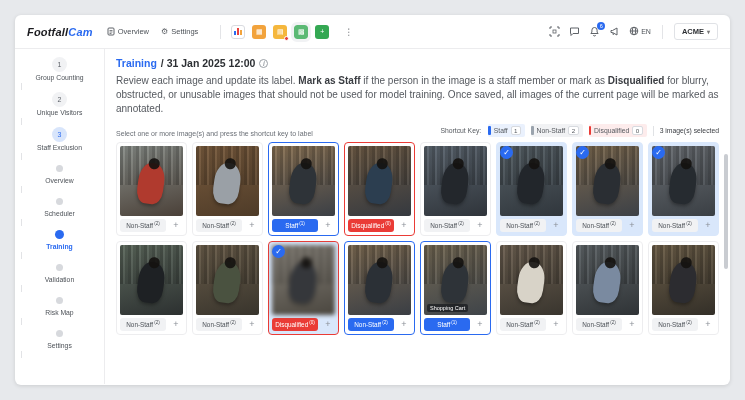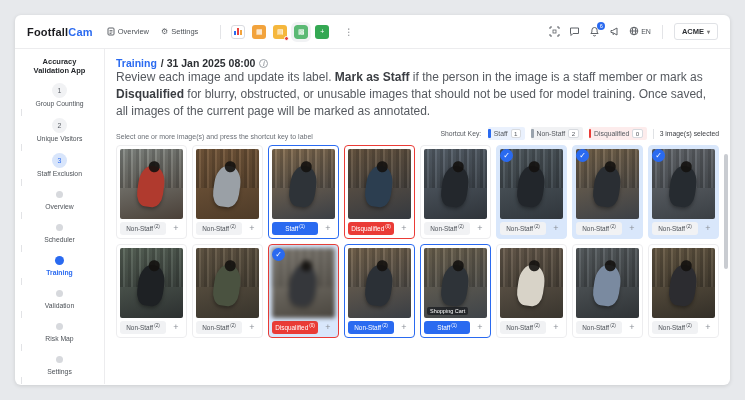--- a/index.html
+++ b/index.html
@@ -4,21 +4,21 @@
 <style>
   * { margin:0; padding:0; box-sizing:border-box; }
   html,body { width:745px; height:400px; }
   body { background:#e7e9ec; font-family:"Liberation Sans", sans-serif; color:#333; overflow:hidden; }
 
   .window { position:absolute; left:15px; top:15px; width:715px; height:370px;
     background:#fff; border-radius:6px; box-shadow:0 1px 4px rgba(0,0,0,.12); overflow:hidden; }
 
   
   .topbar { height:34px; display:flex; align-items:center; padding:0 12px; border-bottom:1px solid #ececee; }
-  .logo { font-size:11px; font-weight:bold; letter-spacing:.2px; margin-right:14px; }
+  .logo { font-size:11px; font-weight:bold; letter-spacing:.2px; margin-right:14px;font-style:italic; }
   .logo .p1 { color:#1b1b1f; } .logo .p2 { color:#2a6af0; }
   .navitem { display:flex; align-items:center; gap:3px; font-size:7.5px; color:#4d5258; margin-right:12px; cursor:pointer; }
   .navitem svg { display:block; }
   .vdiv { width:1px; height:14px; background:#e3e4e7; margin:0 10px; }
   .appicons { display:flex; align-items:center; gap:7px; }
   .appic { width:14px; height:14px; border-radius:3px; display:flex; align-items:center; justify-content:center;
     font-size:7px; color:#fff; cursor:pointer; position:relative; }
   .appic.sel { outline:3px solid #f1f2f4; }
   .appic .dot { position:absolute; right:-2px; bottom:-2px; width:5px; height:5px; border-radius:50%; background:#e8413d; border:1px solid #fff; }
   .appic.chart { background:#fff; border:1px solid #d9dbe0; }
@@ -51,21 +51,21 @@
   .sb-item.current .sb-label { color:#2a6af0; font-weight:bold; }
   .sb-conn { width:1px; height:7px; background:#e2e3e6; margin:2px 0; }
 
   .content { flex:1; padding:8px 11px 0 11px; position:relative; }
 
   
   .crumb { font-size:10.5px; font-weight:bold; display:flex; align-items:center; gap:4px; }
   .crumb .t { color:#2a6af0; } .crumb .s { color:#2c2f33; }
   .info-i { width:9px; height:9px; border:1px solid #9aa0a6; border-radius:50%; color:#9aa0a6;
     font-size:6.5px; line-height:8px; text-align:center; font-style:italic; font-weight:bold; }
-  .desc { font-size:12px; color:#55595f; line-height:1.4; max-width:606px; }
+  .desc { font-size:10px; color:#55595f; line-height:1.4; margin-top:5px; max-width:606px; }
   .desc b { color:#3a3d42; }
   .hintrow { display:flex; align-items:flex-end; justify-content:space-between; margin:8px 0 5px 0; }
   .hint { font-size:7px; color:#6a6f76; }
   .legend { display:flex; align-items:center; gap:6px; font-size:6.8px; color:#55595f; }
   .legend .cap { margin-right:1px; }
   .chip { display:flex; align-items:center; gap:3px; padding:2px 4px 2px 0; border-radius:2px; }
   .chip .bar { width:2.5px; height:9px; border-radius:1px; }
   .chip .key { background:#fff; border:1px solid #d7dadf; border-radius:2px; padding:0 2.5px; font-size:6.2px; color:#55595f; }
   .lsep { width:1px; height:10px; background:#e0e2e5; }
   .selcount { font-size:6.8px; color:#3a3d42; }
@@ -172,21 +172,20 @@
       <div class="vdiv" style="margin:0 2px;"></div>
       <div class="account">
         <span>ACME</span>
         <span class="chev">▾</span>
       </div>
     </div>
   </div>
 
   <div class="bodyrow">
     <div class="sidebar">
-      <div class="sb-title">Accuracy Validation App</div>
       <div id="sb-items">
   <div class="sb-item default">
     <div class="sb-num">1</div>
 
     <div class="sb-label">Group Counting</div>
   </div>
 <div class="sb-conn"></div>
   <div class="sb-item default">
     <div class="sb-num">2</div>
 
@@ -235,21 +234,21 @@
     <div class="sb-label">Settings</div>
   </div>
 <div class="sb-conn"></div>
 
 </div>
     </div>
 
     <div class="content">
       <div class="crumb">
         <span class="t">Training</span>
-        <span class="s">/ 31 Jan 2025 08:00</span>
+        <span class="s">/ 31 Jan 2025 12:00</span>
         <span class="info-i">i</span>
       </div>
       <div class="desc" id="desc"><span>Review each image and update its label. </span><b>Mark as Staff</b><span> if the person in the image is a staff member or mark as </span><b>Disqualified</b><span> for blurry, obstructed, or unusable images that should not be used for model training. Once saved, all images of the current page will be marked as annotated.</span></div>
 
       <div class="hintrow">
         <div class="hint">Select one or more image(s) and press the shortcut key to label</div>
         <div class="legend">
           <span class="cap">Shortcut Key:</span>
           <span id="legend-keys" style="display:flex;align-items:center;gap:6px;">
   <span class="chip" style="background: rgb(234, 241, 253);">

